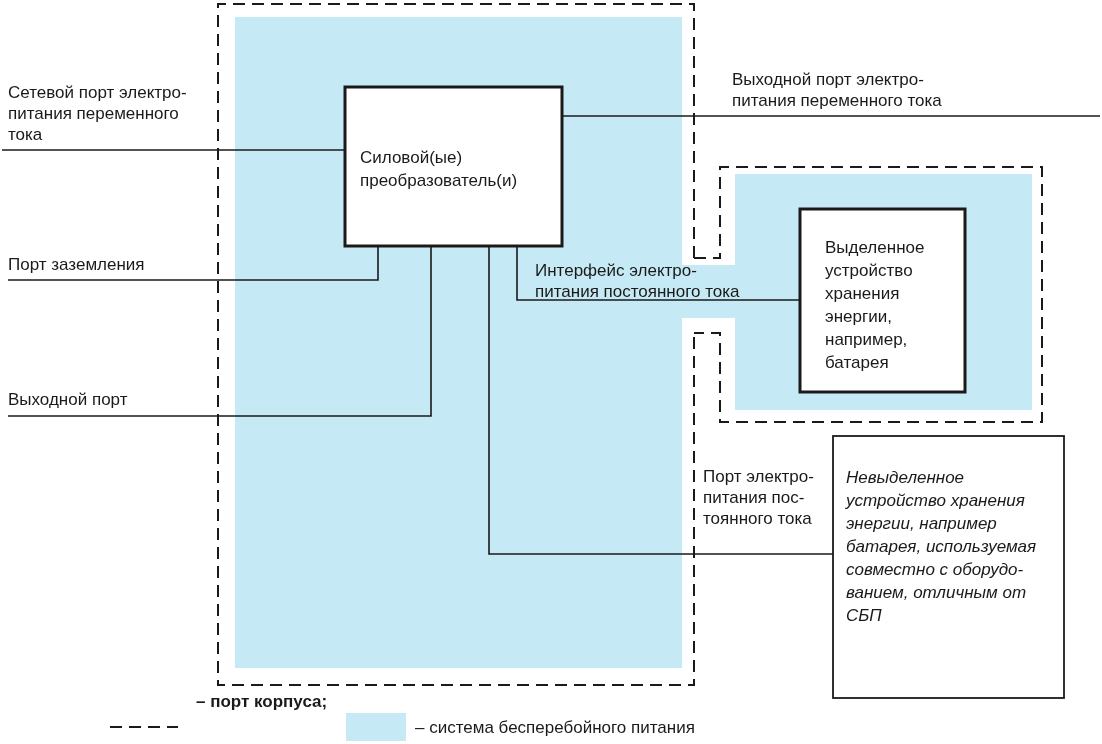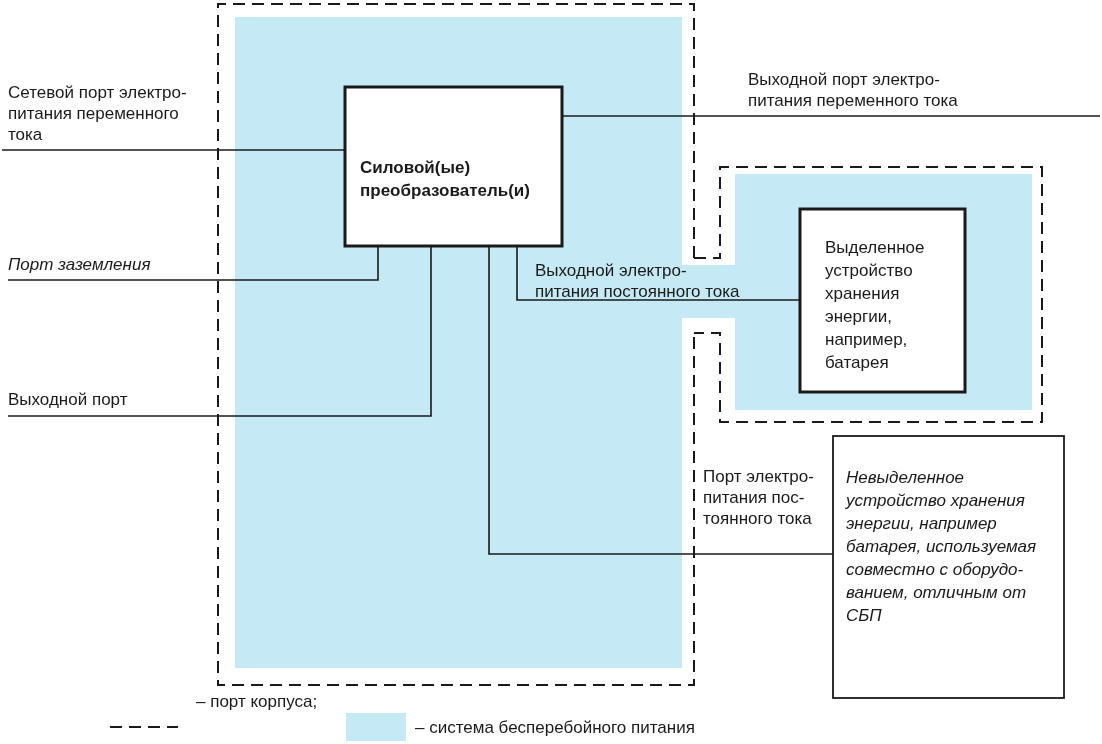--- a/index.html
+++ b/index.html
@@ -28,43 +28,43 @@
   <polyline points="489,246 489,554 833,554" fill="none" stroke="#1a1a1a" stroke-width="1.6"></polyline>
 
   <rect x="345" y="87" width="217" height="159" fill="#ffffff" stroke="#1a1a1a" stroke-width="3"></rect>
   <rect x="800" y="209" width="165" height="183" fill="#ffffff" stroke="#1a1a1a" stroke-width="3"></rect>
   <rect x="833" y="436" width="231" height="262" fill="#ffffff" stroke="#1a1a1a" stroke-width="1.8"></rect>
 
   <line x1="110" y1="727" x2="178" y2="727" stroke="#1a1a1a" stroke-width="2" stroke-dasharray="12,7"></line>
   <rect x="346" y="713" width="60" height="28" fill="#c6eaf5"></rect>
 </svg>
 
-<div class="boxtext" style="left:360px;top:156px;font-weight:bold;">Силовой(ые)
+<div class="boxtext" style="left:360px;top:146px;">Силовой(ые)
 преобразователь(и)</div>
 <div class="boxtext" style="left:825px;top:236px;">Выделенное
 устройство
 хранения
 энергии,
 например,
 батарея</div>
 <div class="boxtext" style="left:846px;top:466px;font-style:italic;">Невыделенное
 устройство хранения
 энергии, например
 батарея, используемая
 совместно с оборудо-
 ванием, отличным от
 СБП</div>
 
 <div class="lbl" style="left:8px;top:82px;">Сетевой порт электро-
 питания переменного
 тока</div>
-<div class="lbl" style="left:748px;top:69px;">Выходной порт электро-
+<div class="lbl" style="left:732px;top:69px;">Выходной порт электро-
 питания переменного тока</div>
-<div class="lbl" style="left:8px;top:254px;font-style:italic;">Порт заземления</div>
+<div class="lbl" style="left:8px;top:254px;">Порт заземления</div>
 <div class="lbl" style="left:8px;top:389px;">Выходной порт</div>
-<div class="lbl" style="left:535px;top:260px;">Выходной электро-
+<div class="lbl" style="left:535px;top:260px;">Интерфейс электро-
 питания постоянного тока</div>
 <div class="lbl" style="left:703px;top:466px;">Порт электро-
 питания пос-
 тоянного тока</div>
 
-<div class="lbl" style="left:196px;top:691px;">– порт корпуса;</div>
+<div class="lbl" style="left:196px;top:691px;font-weight:bold;">– порт корпуса;</div>
 <div class="lbl" style="left:415px;top:717px;">– система бесперебойного питания</div>
 
 </body></html>

